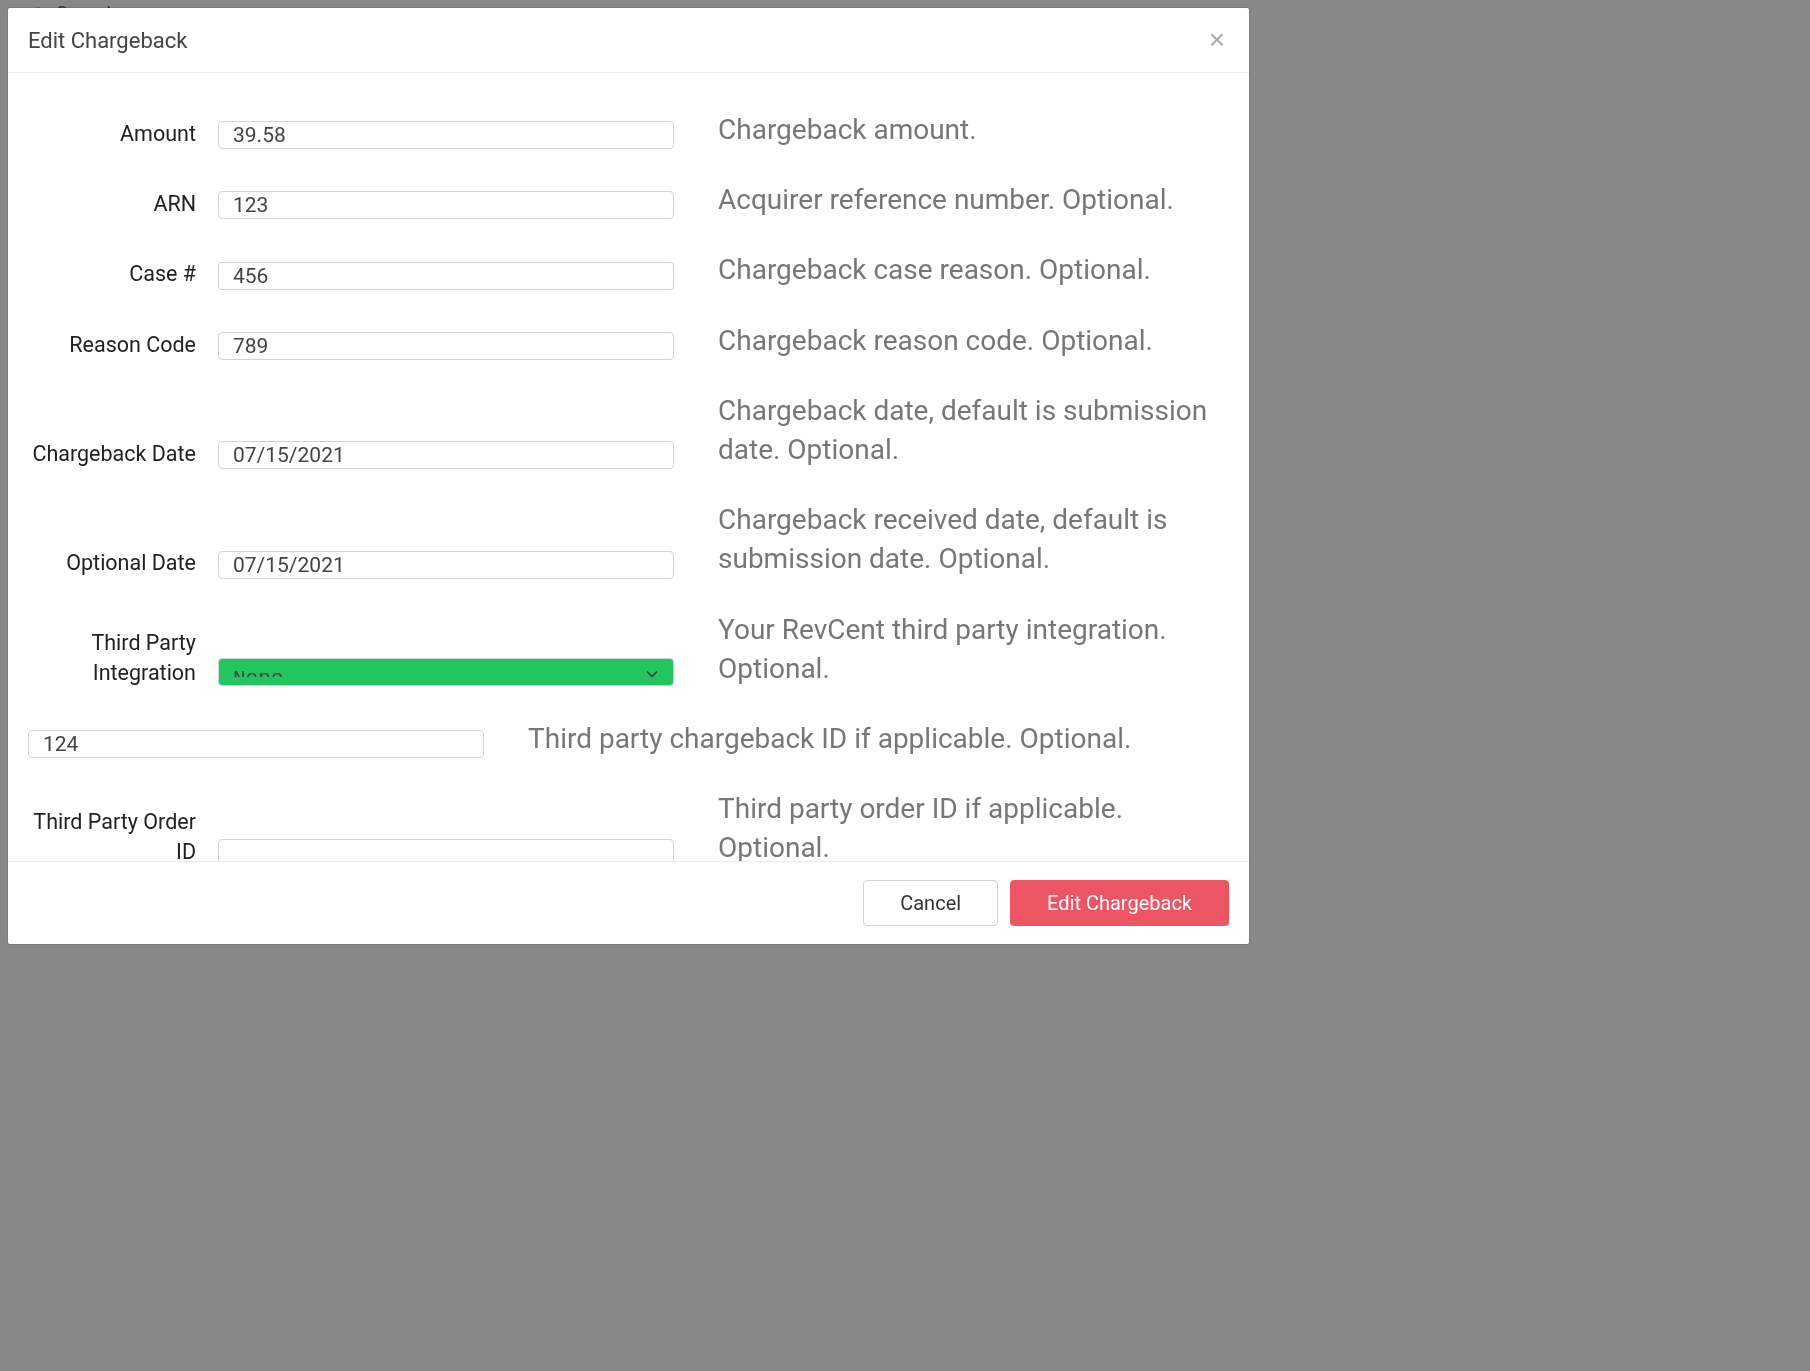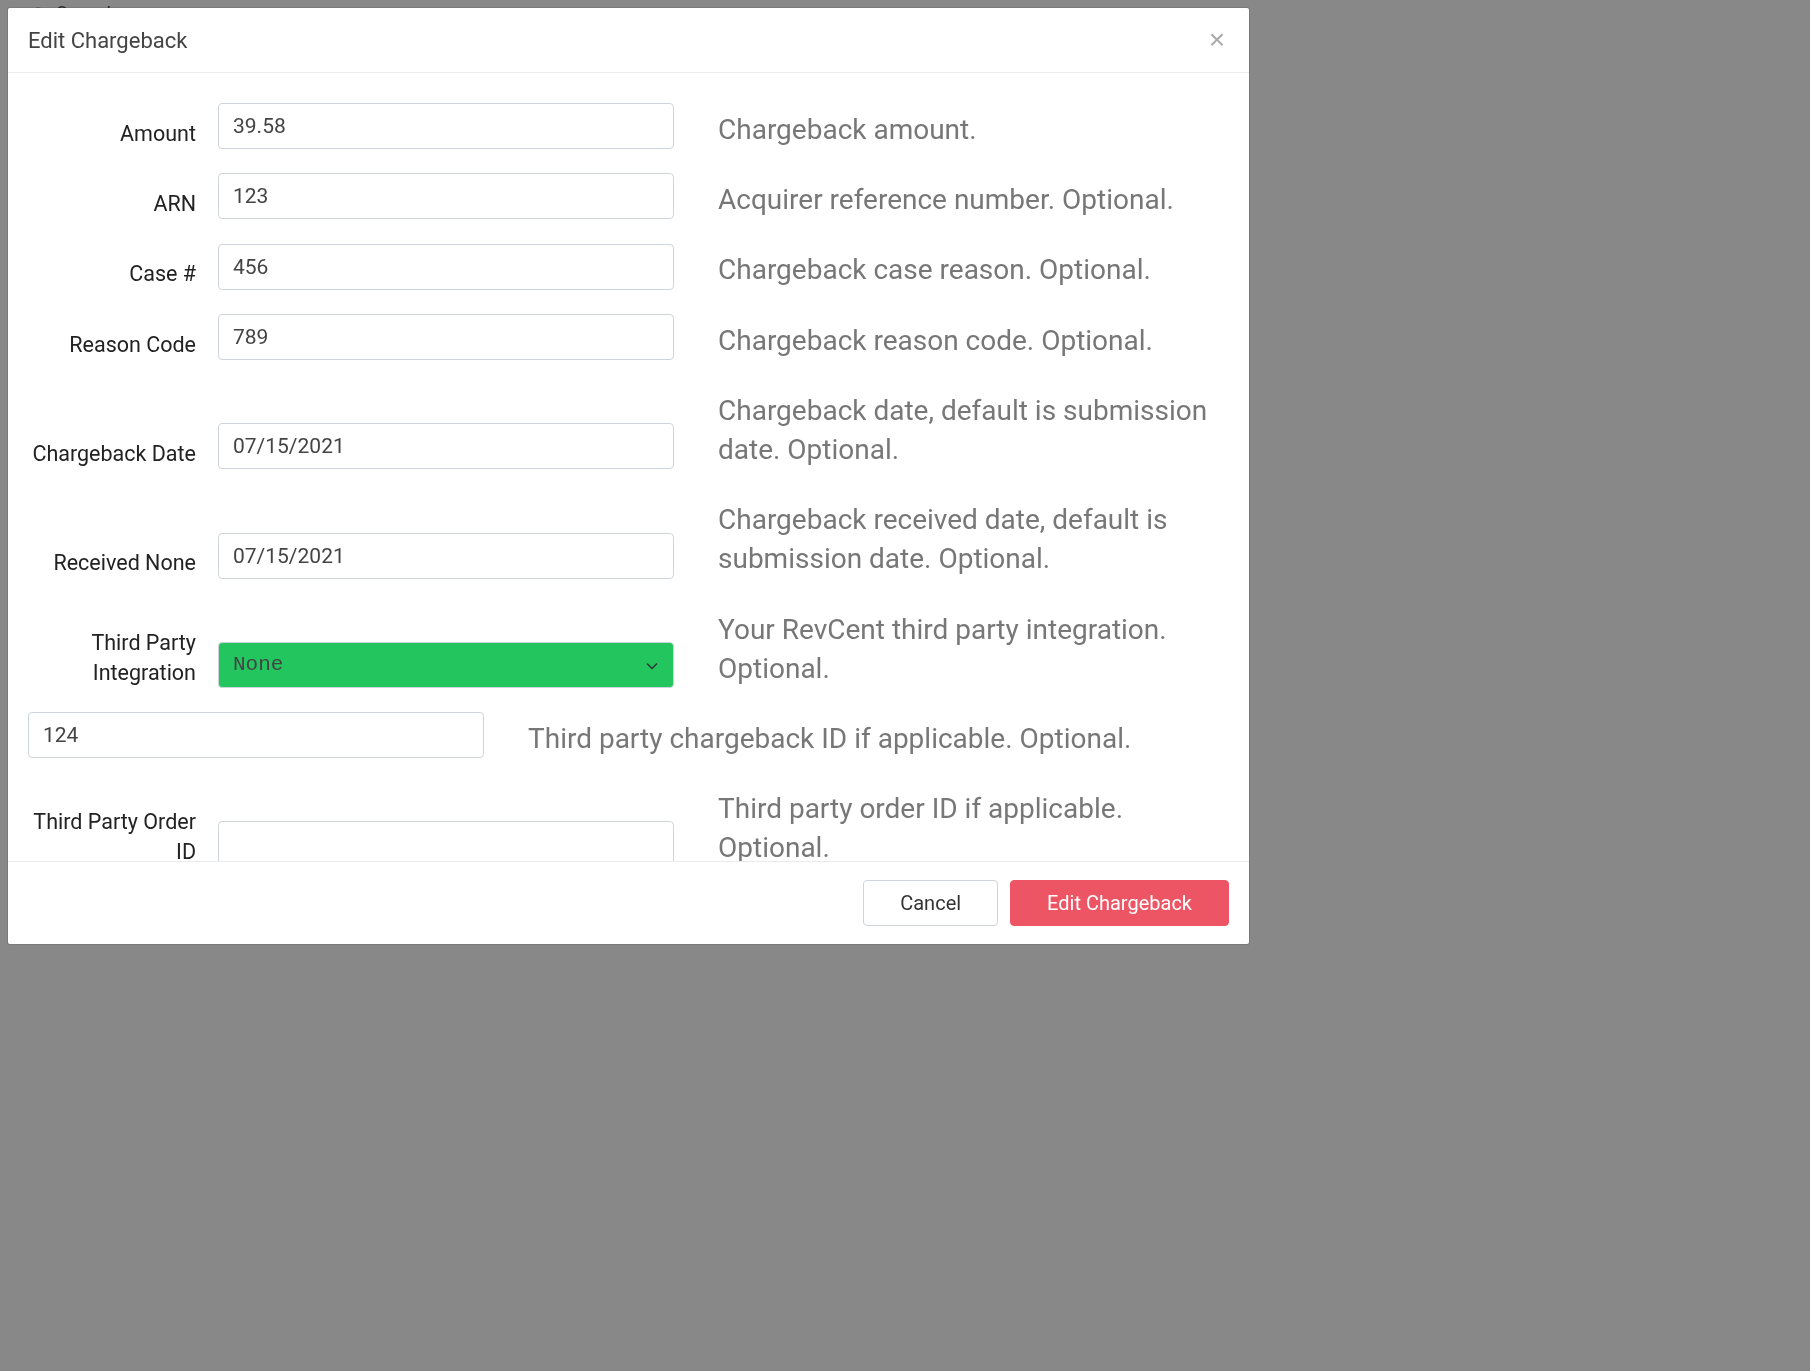--- a/index.html
+++ b/index.html
@@ -83,21 +83,21 @@
       font-size: 21.5px;
       color: #222;
       line-height: 1.4;
     }
     .form-control-wrap {
       width: 456px;
       position: relative;
     }
     .form-control {
       width: 100%;
-      height: 46px;
+      height: 28px;
       padding: 8px 14px;
       font-size: 21px;
       color: #444;
       background: #fff;
       border: 1px solid #ced4da;
       border-radius: 4px;
       font-family: inherit;
     }
     .select-wrap {
       position: relative;
@@ -209,21 +209,21 @@
 
     <div class="form-row">
       <div class="form-label">Chargeback Date</div>
       <div class="form-control-wrap">
         <input type="text" class="form-control" value="07/15/2021" style="">
       </div>
       <div class="form-help">Chargeback date, default is submission date. Optional.</div>
     </div>
 
     <div class="form-row">
-      <div class="form-label">Received None</div>
+      <div class="form-label">Optional Date</div>
       <div class="form-control-wrap">
         <input type="text" class="form-control" value="07/15/2021" style="">
       </div>
       <div class="form-help">Chargeback received date, default is submission date. Optional.</div>
     </div>
 
     <div class="form-row">
       <div class="form-label">Third Party Integration</div>
       <div class="form-control-wrap select-wrap">
         <select class="form-control">

